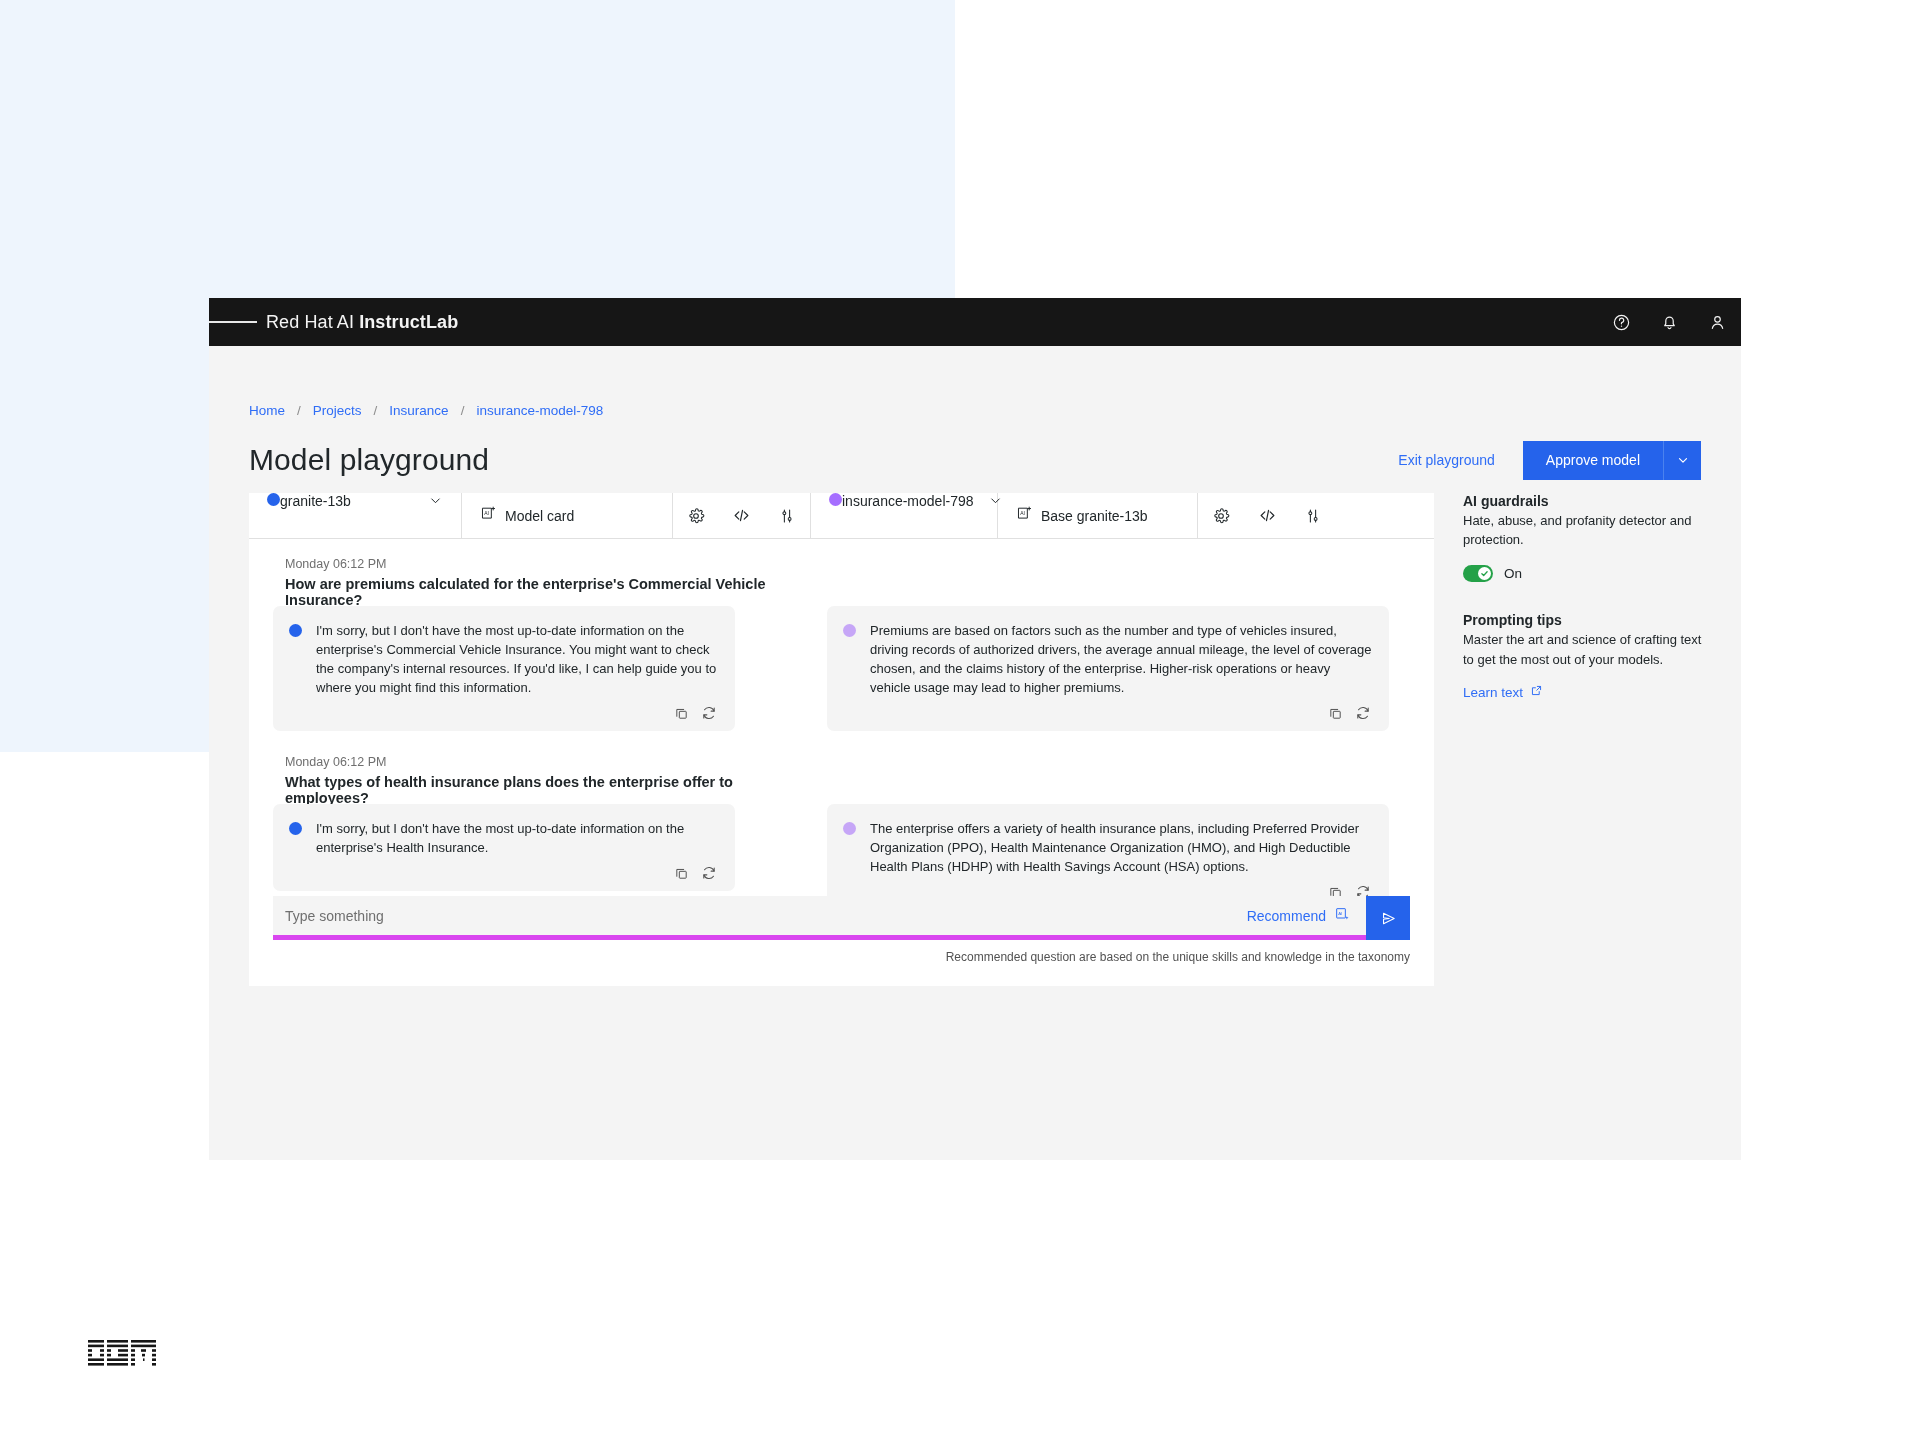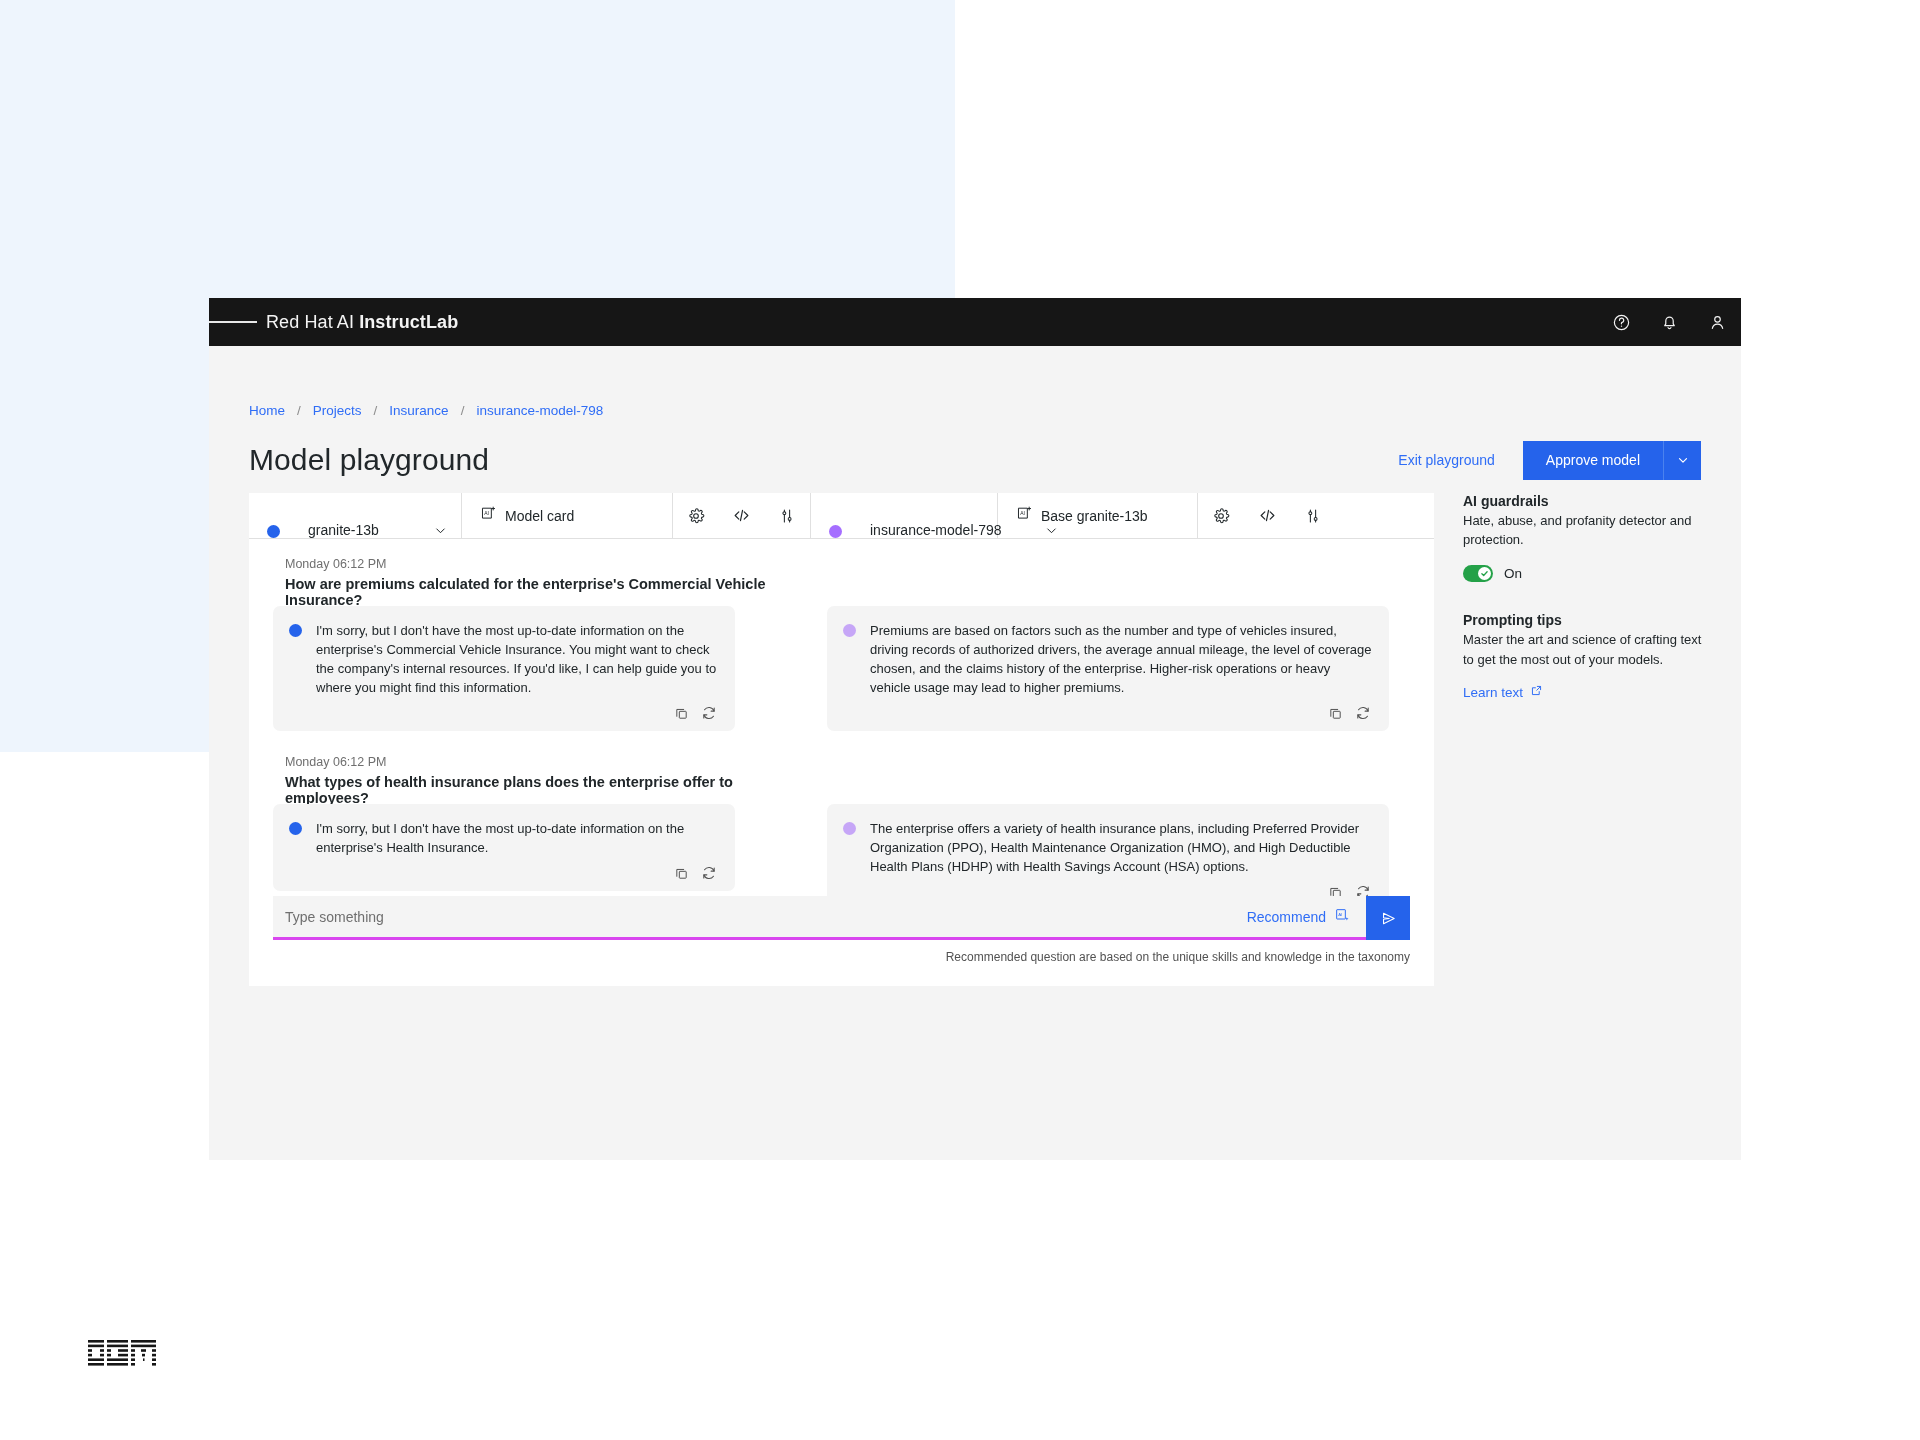--- a/index.html
+++ b/index.html
@@ -94,21 +94,21 @@
 
   
   .card {
     position: absolute; left: 40px; top: 147px; width: 1185px; height: 493px;
     background: #ffffff;
   }
 
   
   .toolbar { display:flex; height: 46px; border-bottom: 1px solid #e0e0e0; }
   .tb-select {
-    display:flex; align-items:flex-end; gap:28px; padding: 0 18px;
+    display:flex; align-items:flex-start; gap:0; padding: 0 18px;
     border-right: 1px solid #e0e0e0; cursor: pointer; min-width: 0;
   }
   .dot { width: 13px; height: 13px; border-radius: 50%; flex: none; }
   .tb-label { font-size: 14px; color: #21272a; white-space: nowrap; }
   .tb-chev { margin-left: auto; padding-left: 26px; display:flex; align-items:center; }
   .tb-card {
     display:flex; align-items:center; gap: 8px; padding: 0 18px;
     border-right: 1px solid #e0e0e0; cursor: pointer;
   }
   .tb-icons { display:flex; align-items:center; border-right: 1px solid #e0e0e0; }
@@ -133,21 +133,21 @@
     display: flex; justify-content: flex-end; gap: 8px; margin-top: 6px;
   }
   .act-icon { width: 20px; height: 20px; display:flex; align-items:center; justify-content:center; cursor:pointer; }
 
   
   .inputbar {
     position: absolute; left: 24px; bottom: 46px; width: 1137px; height: 44px;
     display: flex;
   }
   .inputfield {
-    flex: 1; background: #f4f4f4; border-bottom: 3px solid #d946ef;
+    flex: 1; background: #f4f4f4; border-bottom: 5px solid #d946ef;
     display: flex; align-items: center; padding: 0 12px;
   }
   .inputfield input {
     flex: 1; border: none; outline: none; background: transparent;
     font-size: 14px; color: #21272a; font-family: "Liberation Sans", sans-serif;
   }
   .inputfield input::placeholder { color: #6f6f6f; }
   .recommend {
     display: flex; align-items: center; gap: 8px; color: #2f6df6; font-size: 14px;
     cursor: pointer; padding-right: 4px;

